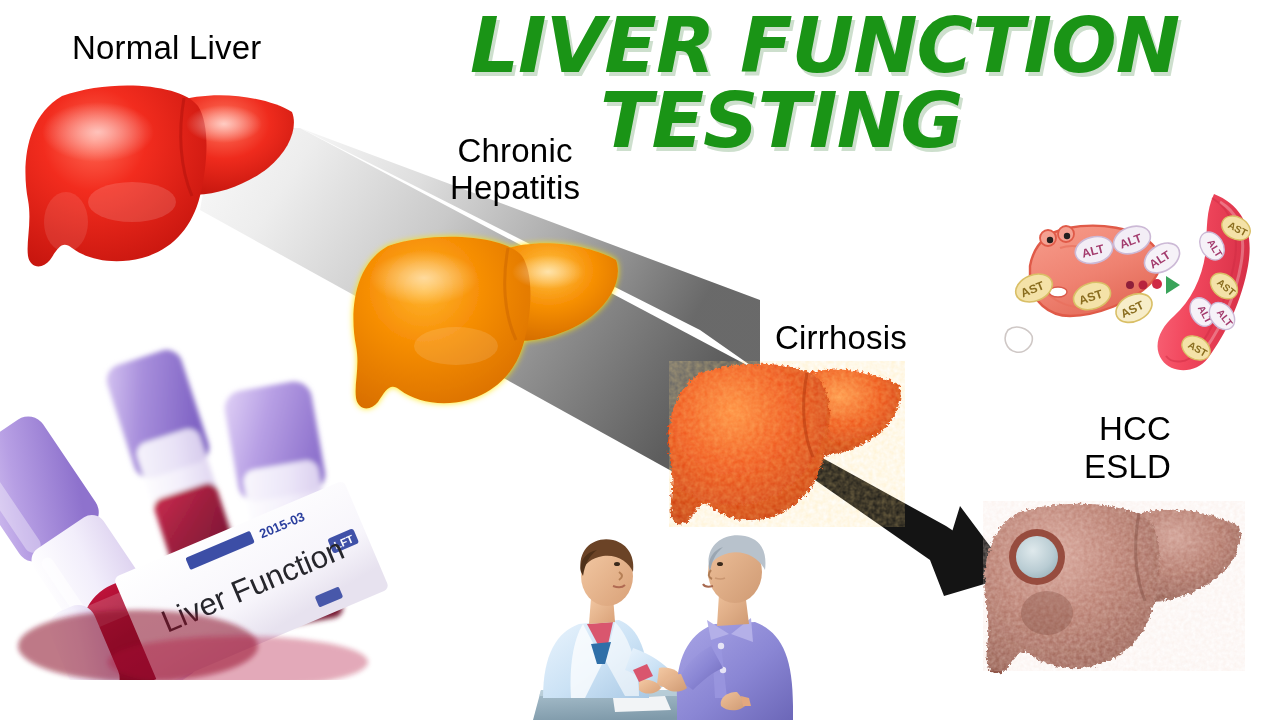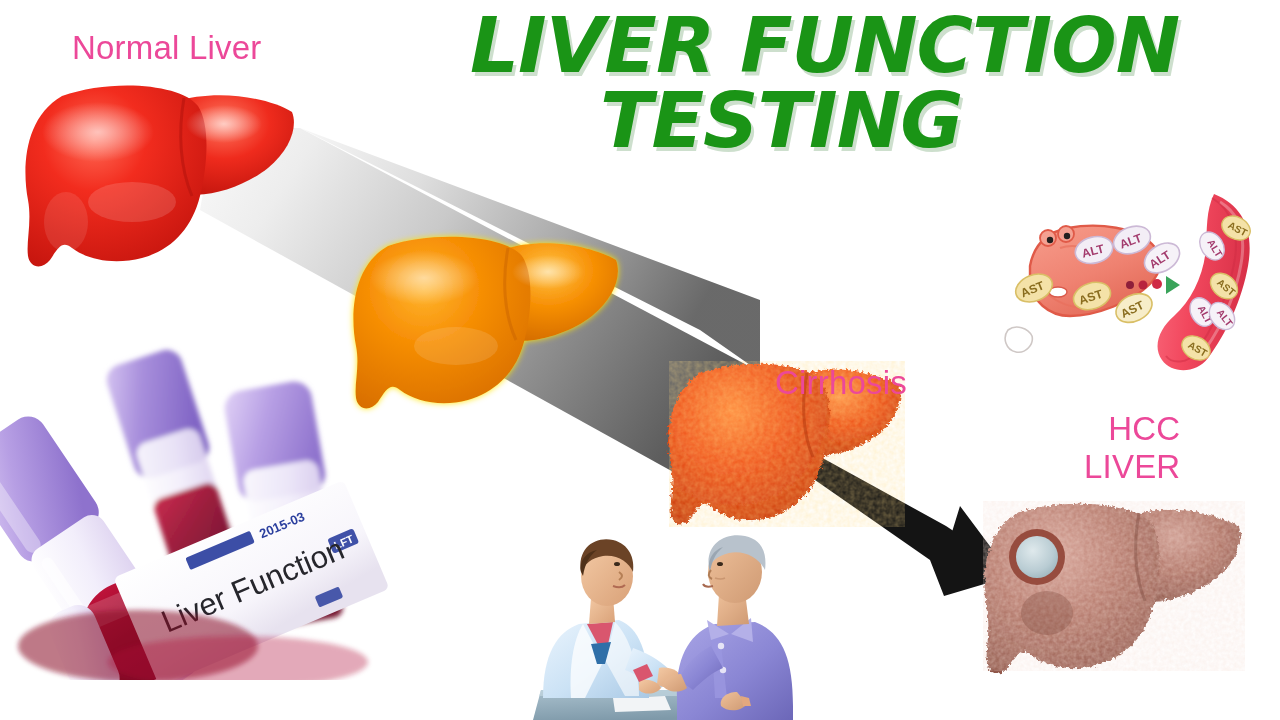--- a/index.html
+++ b/index.html
@@ -22,31 +22,31 @@
     line-height:0.98;
     text-shadow:3px 4px 0 rgba(90,150,90,0.30);
     white-space:nowrap;
   }
   .title-line-1 { font-size:77px; }
   .title-line-2 { font-size:77px; margin-top:0; margin-left:130px; }
 
   
   .stage-label {
     position:absolute;
-    color:#ec4899;
+    color:#000000;
     font-size:33px;
     font-weight:400;
     line-height:1.12;
     letter-spacing:0.2px;
     z-index:35;
     font-family:"Liberation Sans", sans-serif;
   }
   #lbl-normal   { left:72px;  top:30px; }
   #lbl-chronic  { left:450px; top:133px; text-align:center; }
-  #lbl-cirrhosis{ left:775px; top:320px;margin-top:45px; }
+  #lbl-cirrhosis{ left:775px; top:320px; }
   #lbl-hcc      { left:1084px; top:410px; text-align:right; line-height:1.15; }
 
   
   .wedge { position:absolute; left:0; top:0; width:1280px; height:720px; z-index:5; pointer-events:none; }
 
   
   .organ { position:absolute; z-index:20; }
   #liver-normal   { left:2px;   top:72px;  width:300px; height:218px; }
   #liver-chronic  { left:330px; top:228px; width:300px; height:190px; }
   #liver-cirrhosis{ left:655px; top:355px; width:255px; height:190px; }
@@ -92,26 +92,30 @@
     </g>
   </svg>
 
   <div class="title-block">
     <div class="title-line title-line-1">LIVER FUNCTION</div>
     <div class="title-line title-line-2">TESTING</div>
   </div>
 
   <div class="stage-label" id="lbl-normal">Normal Liver</div>
 
+  <div class="stage-label" id="lbl-chronic">
+    <div>Chronic</div>
+    <div>Hepatitis</div>
+  </div>
 
   <div class="stage-label" id="lbl-cirrhosis">Cirrhosis</div>
 
   <div class="stage-label" id="lbl-hcc">
     <div>HCC</div>
-    <div>LIVER</div>
+    <div>ESLD</div>
   </div>
 
   <svg class="organ" id="liver-normal" viewBox="0 0 300 218">
     <defs>
       <radialGradient id="nlA" cx="0.38" cy="0.3" r="0.75">
         <stop offset="0%" stop-color="#ff6a55"></stop>
         <stop offset="38%" stop-color="#f22c1e"></stop>
         <stop offset="100%" stop-color="#c8160f"></stop>
       </radialGradient>
       <radialGradient id="nlB" cx="0.45" cy="0.28" r="0.8">

